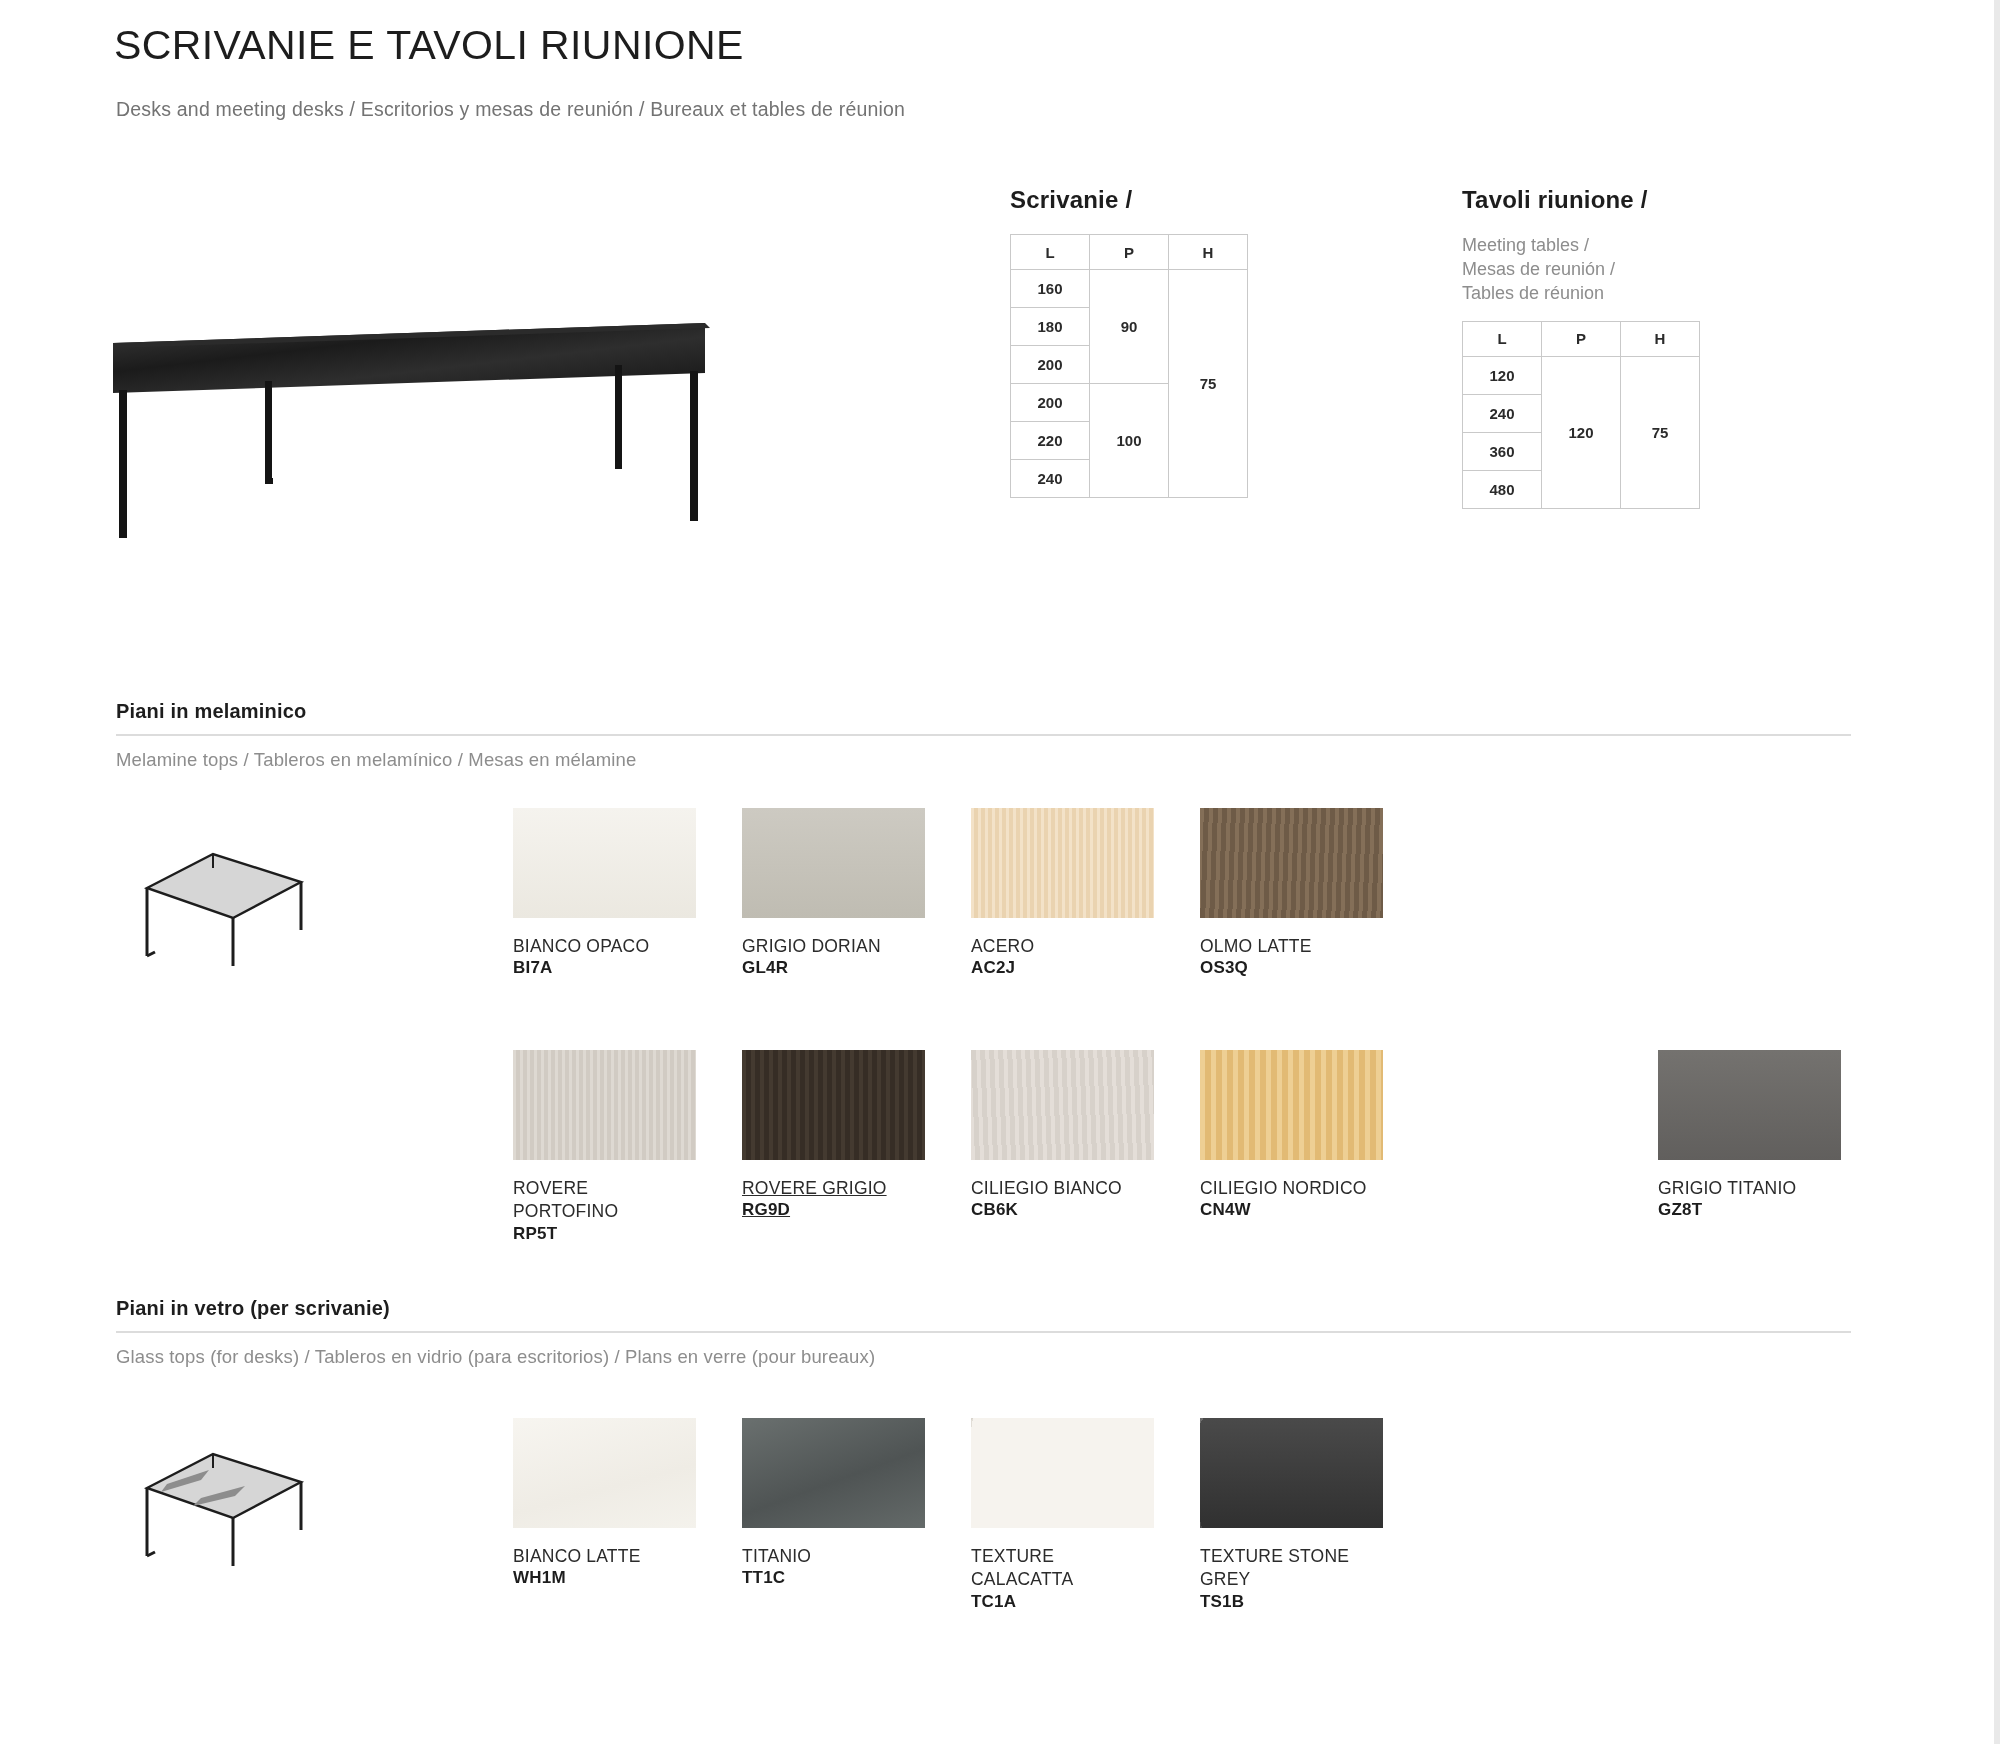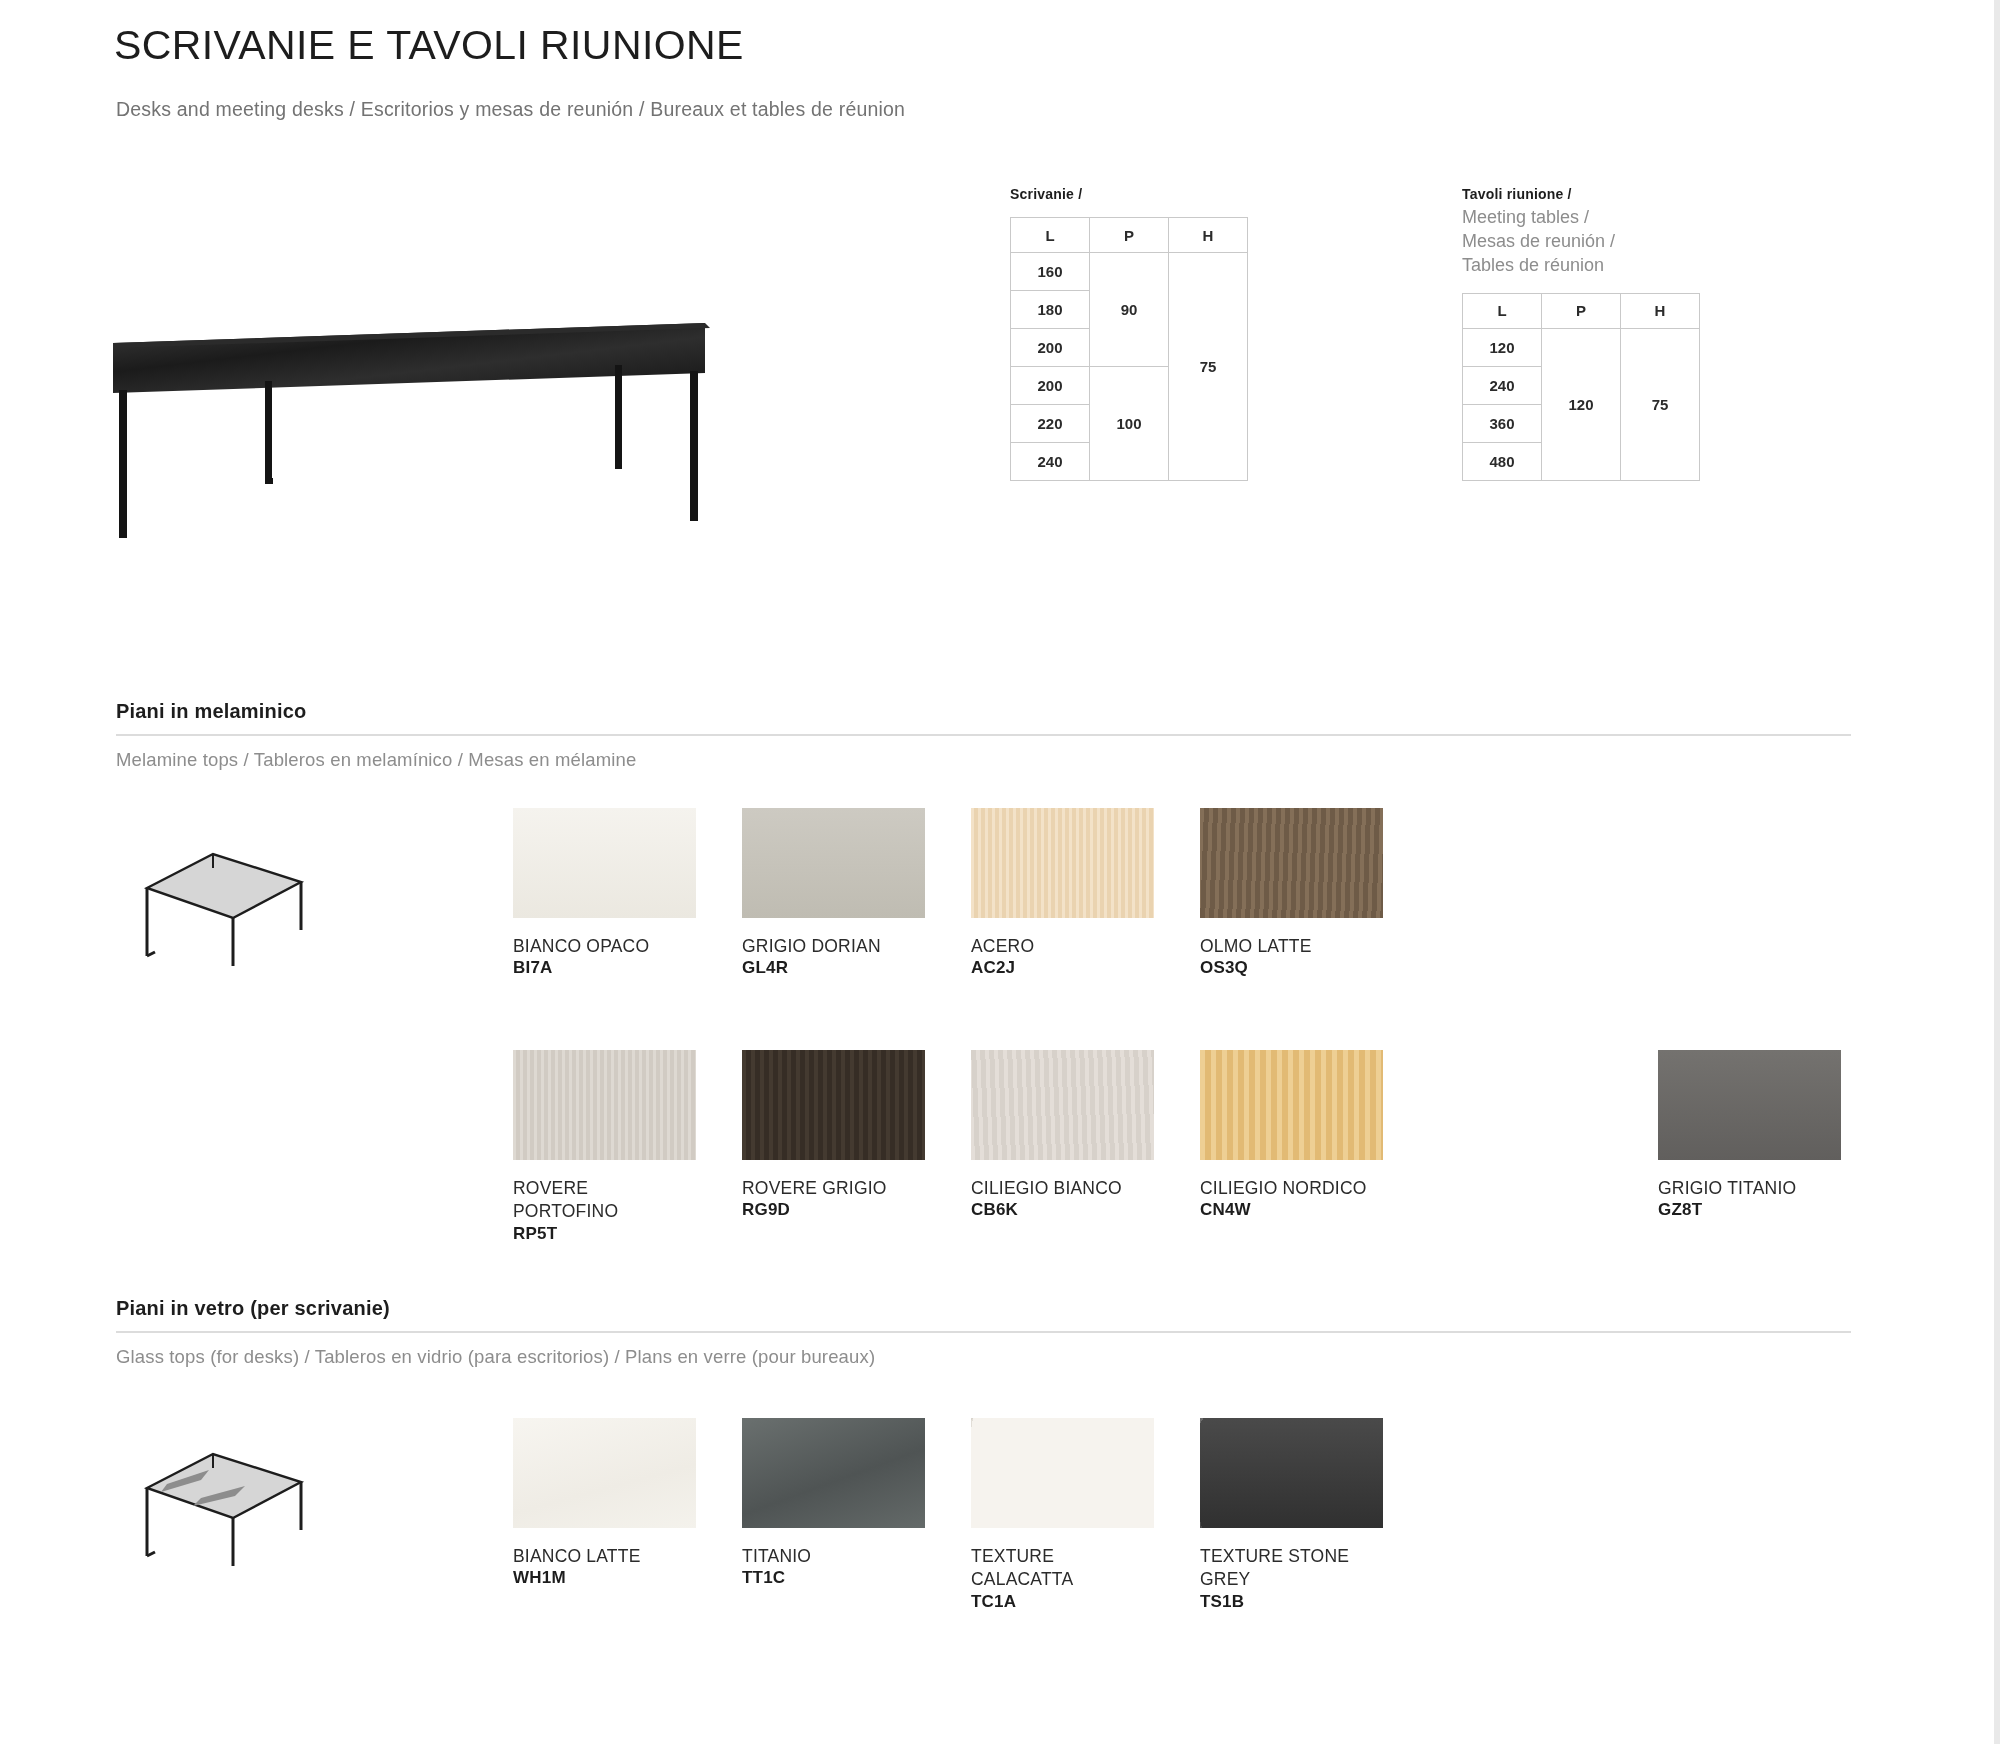--- a/index.html
+++ b/index.html
@@ -49,24 +49,24 @@
   
   .hero-img {
     position: absolute;
     left: 105px; top: 295px;
     width: 620px; height: 260px;
   }
 
   
   .dimgroup { position: absolute; }
   .dimgroup .dg-title {
-    font-size: 14px;
+    font-size: 24px;
     font-weight: bold;
     color: #1d1d1d;
-    margin: 0 0 4px 0;
+    margin: 0 0 20px 0;
     letter-spacing: 0.2px;
   }
   .dimgroup .dg-sub {
     font-size: 18px;
     color: #8d8d8d;
     line-height: 1.33;
   }
   table.dim {
     border-collapse: collapse;
     margin-top: 15px;
@@ -268,21 +268,21 @@
     <div class="chip" style="background:#7b6752; background-image:repeating-linear-gradient(92deg,#846f58 0 4px,#6e5b47 4px 9px);"></div>
     <div class="name">OLMO LATTE</div>
     <div class="code">OS3Q</div>
   </div>
 
   <div class="swatch" style="left:513px; top:1050px;">
     <div class="chip" style="background:#d8d2cb; background-image:repeating-linear-gradient(90deg,#ded9d2 0 3px,#d1cbc3 3px 7px);"></div>
     <div class="name">ROVERE PORTOFINO</div>
     <div class="code">RP5T</div>
   </div>
-  <div class="swatch" style="left:742px; top:1050px;">
+  <div class="swatch" style="left:742px; top:1050px;text-decoration:underline;">
     <div class="chip" style="background:#3b3229; background-image:repeating-linear-gradient(90deg,#443a30 0 4px,#362d25 4px 9px);"></div>
     <div class="name">ROVERE GRIGIO</div>
     <div class="code">RG9D</div>
   </div>
   <div class="swatch" style="left:971px; top:1050px;">
     <div class="chip" style="background:#ded8d2; background-image:repeating-linear-gradient(88deg,#e4ded8 0 4px,#d7d1ca 4px 9px);"></div>
     <div class="name">CILIEGIO BIANCO</div>
     <div class="code">CB6K</div>
   </div>
   <div class="swatch" style="left:1200px; top:1050px;">

